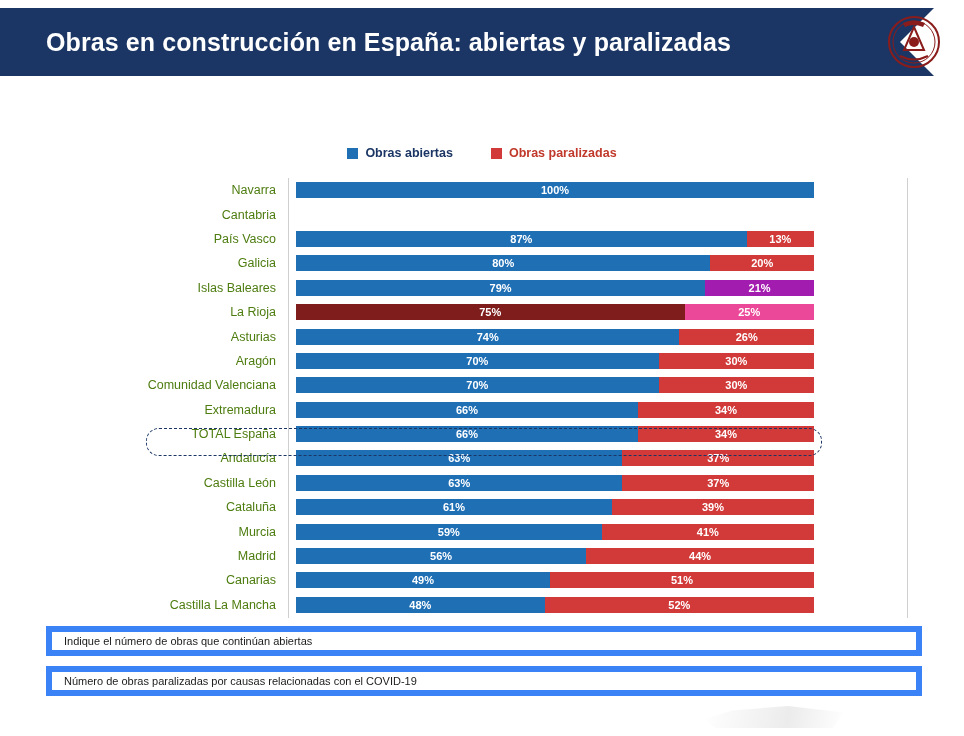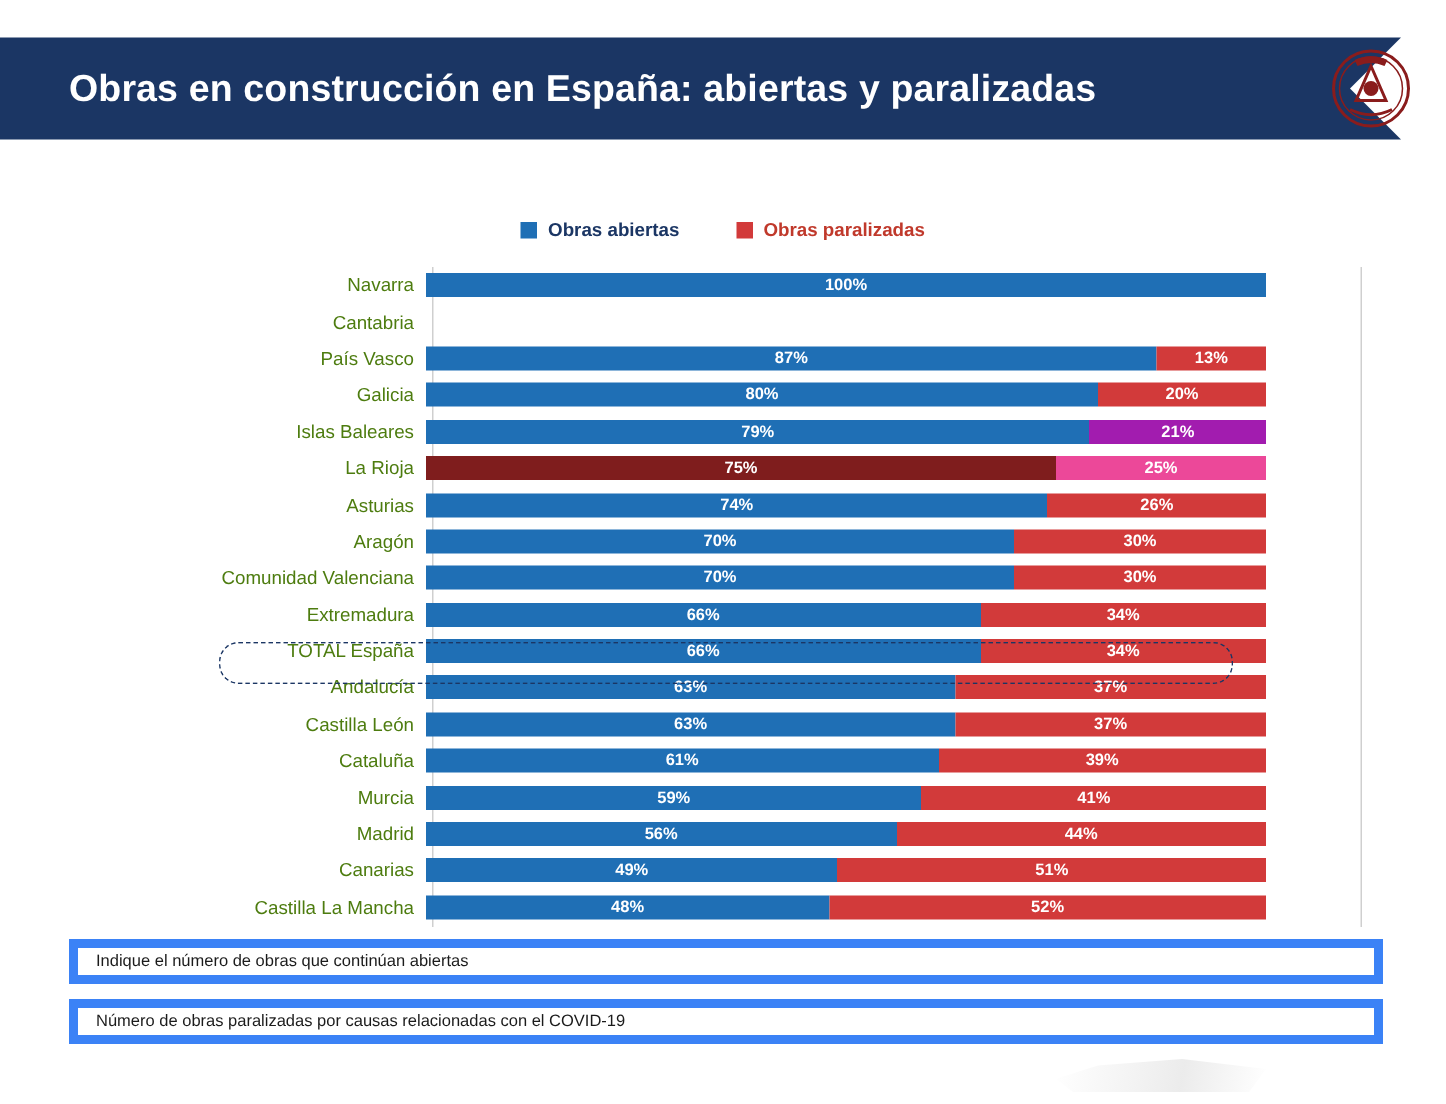--- a/index.html
+++ b/index.html
@@ -6,21 +6,21 @@
   body{
     width:964px;height:736px;
     background:#ffffff;
     font-family:"Liberation Sans", sans-serif;
     position:relative;
     overflow:hidden;
   }
 
   
   .header{
-    position:absolute;left:0;top:8px;width:964px;height:60px;margin-top:17px;
+    position:absolute;left:0;top:8px;width:964px;height:60px;
   }
   .header-band{
     position:absolute;left:0;top:0;height:68px;width:900px;
     background:#1b3664;
   }
   .header-band:after{
     content:"";position:absolute;right:-34px;top:0;
     width:0;height:0;
     border-top:34px solid #1b3664;
     border-bottom:34px solid #1b3664;
@@ -64,21 +64,21 @@
   .rows{position:absolute;left:0;top:0;width:820px;}
   .row{
     position:relative;height:24.4px;display:flex;align-items:center;
   }
   .row-label{
     width:234px;text-align:right;padding-right:6px;
     font-size:12.5px;color:#4d7c0f;white-space:nowrap;
     box-sizing:border-box;
   }
   .row-bars{
-    position:relative;width:518px;height:16px;margin-left:2px;padding-left:42px;
+    position:relative;width:518px;height:16px;margin-left:14px;
   }
   .seg{
     position:absolute;top:0;height:16px;
     display:flex;align-items:center;justify-content:center;
     color:#ffffff;font-size:11px;font-weight:bold;
     box-sizing:border-box;overflow:hidden;
   }
   .seg-open{background:#1f6fb5;left:0;}
   .seg-stop{background:#d23a3a;right:0;}
   .seg-stop.tiny{justify-content:center;}

